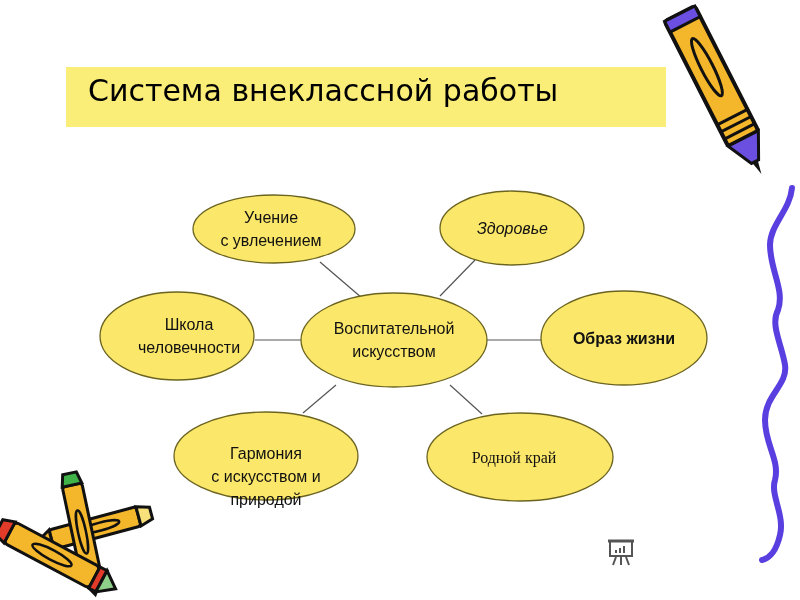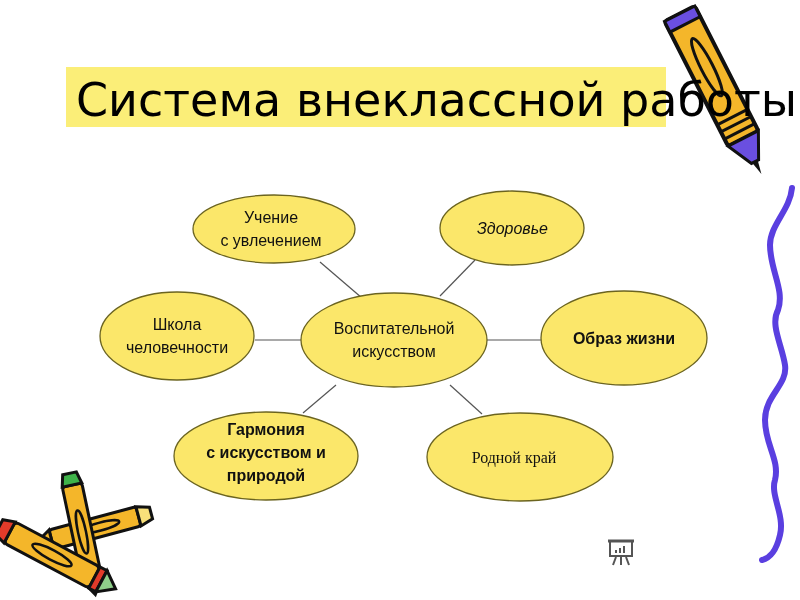--- a/index.html
+++ b/index.html
@@ -6,23 +6,23 @@
     body {
       width: 800px; height: 600px; position: relative; overflow: hidden;
       background: #ffffff;
       font-family: "Liberation Sans", sans-serif;
     }
     .title-box {
       position: absolute; left: 66px; top: 67px; width: 600px; height: 60px;
       background: #fbee78;
     }
     .title-text {
-      position: absolute; left: 10px; top: 6px;
+      position: absolute; left: 22px; top: 6px;
       font-family: "DejaVu Sans", sans-serif;
-      font-size: 46px; color: #000; white-space: nowrap; letter-spacing: 0px;
+      font-size: 30px; color: #000; white-space: nowrap; letter-spacing: 0px;
     }
     svg.canvas { position: absolute; left: 0; top: 0; }
     .node {
       position: absolute; display: flex; align-items: center; justify-content: center;
       text-align: center; font-size: 16px; line-height: 23px; color: #111;
       white-space: pre-line;
     }
     .logo {
       position: absolute; left: 606px; top: 537px; height: 30px;
       display: flex; align-items: center; gap: 4px;
@@ -89,26 +89,26 @@
   </g>
 </svg>
 
 <div class="title-box">
   <div class="title-text">Система внеклассной работы</div>
 </div>
 
 <div class="node" style="left:190px;top:195px;width:162px;height:68px;">Учение
 с увлечением</div>
 <div class="node" style="left:440px;top:191px;width:145px;height:74px;font-style:italic;">Здоровье</div>
-<div class="node" style="left:100px;top:292px;width:154px;height:88px;">Школа
+<div class="node" style="left:112px;top:292px;width:154px;height:88px;">Школа
 человечности</div>
 <div class="node" style="left:301px;top:293px;width:186px;height:94px;">Воспитательной
 искусством</div>
 <div class="node" style="left:541px;top:291px;width:166px;height:94px;font-weight:bold;">Образ жизни</div>
-<div class="node" style="left:174px;top:408px;width:184px;height:88px;font-weight:bold;">Гармония
+<div class="node" style="left:174px;top:432px;width:184px;height:88px;">Гармония
 с искусством и
 природой</div>
 <div class="node" style="left:421px;top:413px;width:186px;height:88px;font-family:Liberation Serif, serif;">Родной край</div>
 
 <div class="logo">
   <svg width="30" height="30" viewBox="0 0 30 30">
     <rect x="4" y="4" width="22" height="15" fill="none" stroke="#555" stroke-width="2"></rect>
     <path d="M2,4 L28,4" stroke="#555" stroke-width="3"></path>
     <rect x="9" y="13" width="2" height="3" fill="#555"></rect>
     <rect x="13" y="11" width="2" height="5" fill="#555"></rect>

